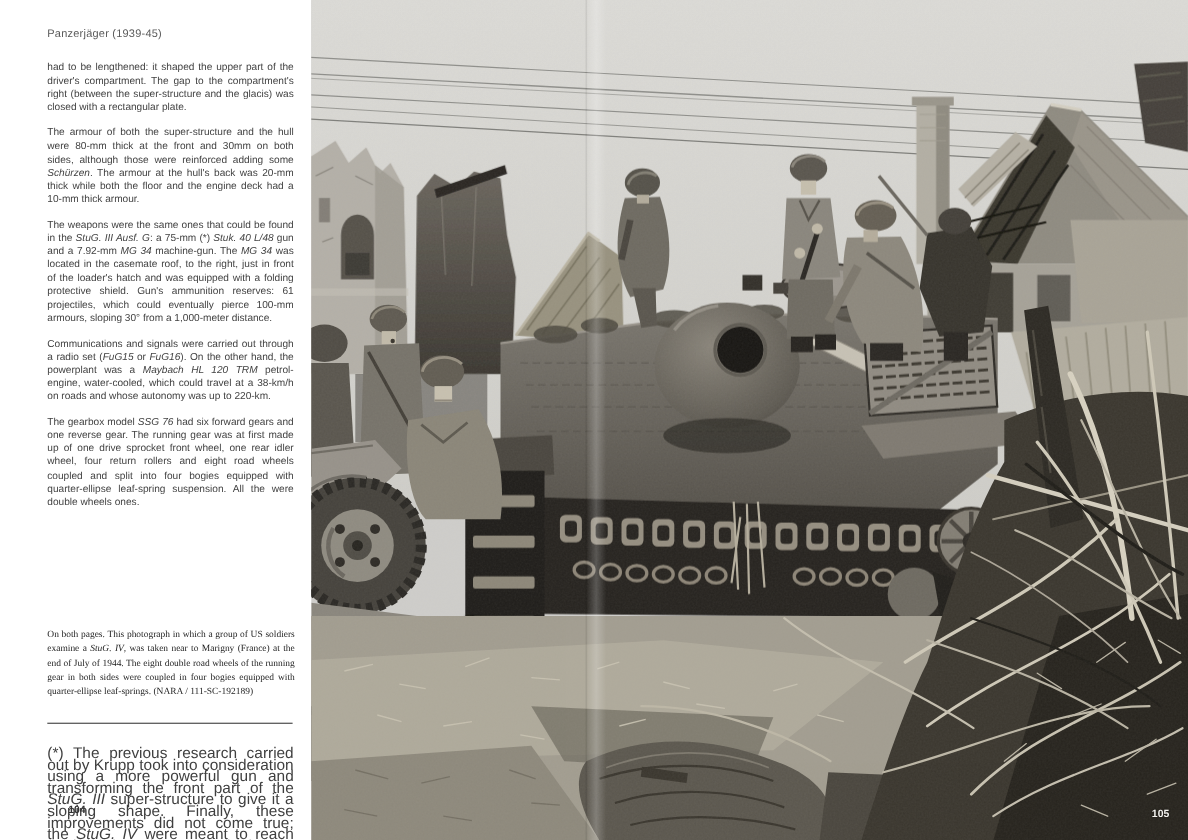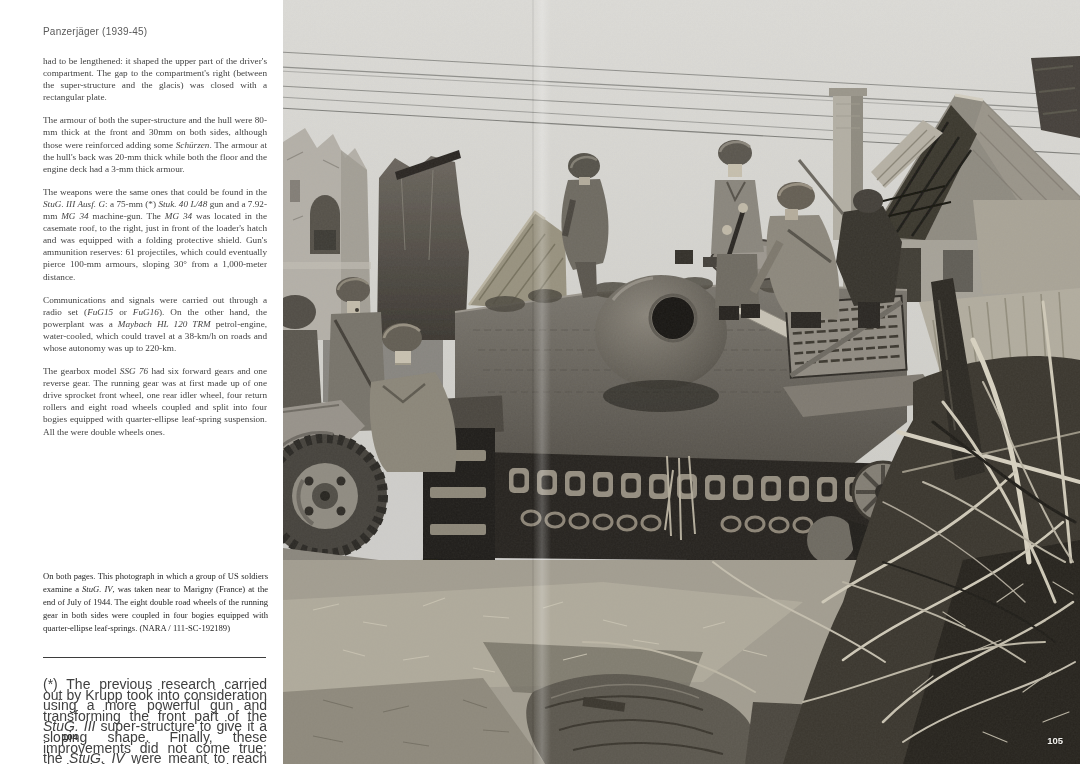--- a/index.html
+++ b/index.html
@@ -11,21 +11,20 @@
   .spread{position:absolute;inset:0;}
   
   .running-header{
     position:absolute;left:43px;top:26px;width:230px;margin:0;
     font-size:10px;font-weight:400;color:#5a5a5a;letter-spacing:.2px;
   }
   .text-col{position:absolute;left:43px;top:55px;width:224px;}
   .body-par{
     margin:0 0 11px 0;font-size:9.2px;line-height:12.1px;color:#424242;
     text-align:justify;
-    font-family:Liberation Serif, serif;
   }
   .it{font-style:italic;margin-top:28px;}
   .caption{
     position:absolute;left:43px;top:570px;width:225px;
     font-family:"Liberation Serif",serif;font-size:8.6px;line-height:13px;
     color:#1e1e1e;text-align:justify;
   }
   .divider{
     position:absolute;left:43px;top:657px;width:223px;height:0;
     border-top:1px solid #3d3d3d;
@@ -52,21 +51,21 @@
 </head>
 <body>
 
 <div class="spread">
 
   <section>
     <h1 class="running-header">Panzerjäger (1939-45)</h1>
 
     <div class="text-col">
       <p class="body-par"><span>had to be lengthened: it shaped the upper part of the driver's compartment. The gap to the compartment's right (between the super-structure and the glacis) was closed with a rectangular plate.</span></p>
-      <p class="body-par"><span>The armour of both the super-structure and the hull were 80-mm thick at the front and 30mm on both sides, although those were reinforced adding some </span><span class="it">Schürzen</span><span>. The armour at the hull's back was 20-mm thick while both the floor and the engine deck had a 3-mm thick armour.</span></p>
+      <p class="body-par"><span>The armour of both the super-structure and the hull were 80-mm thick at the front and 30mm on both sides, although those were reinforced adding some </span><span class="it">Schürzen</span><span>. The armour at the hull's back was 20-mm thick while both the floor and the engine deck had a 10-mm thick armour.</span></p>
       <p class="body-par"><span>The weapons were the same ones that could be found in the </span><span class="it">StuG. III Ausf. G</span><span>: a 75-mm (*) </span><span class="it">Stuk. 40 L/48</span><span> gun and a 7.92-mm </span><span class="it">MG 34</span><span> machine-gun. The </span><span class="it">MG 34</span><span> was located in the casemate roof, to the right, just in front of the loader's hatch and was equipped with a folding protective shield. Gun's ammunition reserves: 61 projectiles, which could eventually pierce 100-mm armours, sloping 30° from a 1,000-meter distance.</span></p>
       <p class="body-par"><span>Communications and signals were carried out through a radio set (</span><span class="it">FuG15</span><span> or </span><span class="it">FuG16</span><span>). On the other hand, the powerplant was a </span><span class="it">Maybach HL 120 TRM</span><span> petrol-engine, water-cooled, which could travel at a 38-km/h on roads and whose autonomy was up to 220-km.</span></p>
       <p class="body-par"><span>The gearbox model </span><span class="it">SSG 76</span><span> had six forward gears and one reverse gear. The running gear was at first made up of one drive sprocket front wheel, one rear idler wheel, four return rollers and eight road wheels coupled and split into four bogies equipped with quarter-ellipse leaf-spring suspension. All the were double wheels ones.</span></p>
     </div>
 
     <div class="caption"><span>On both pages. This photograph in which a group of US soldiers examine a </span><span class="it">StuG. IV</span><span>, was taken near to Marigny (France) at the end of July of 1944. The eight double road wheels of the running gear in both sides were coupled in four bogies equipped with quarter-ellipse leaf-springs. (NARA / 111-SC-192189)</span></div>
     <div class="divider"></div>
     <div class="footnote"><span>(*) The previous research carried out by Krupp took into consideration using a more powerful gun and transforming the front part of the </span><span class="it">StuG. III</span><span> super-structure to give it a sloping shape. Finally, these improvements did not come true; the </span><span class="it">StuG. IV</span><span> were meant to reach the battlefront the sooner the better.</span></div>
     <div class="pageno-left">104</div>
   </section>

